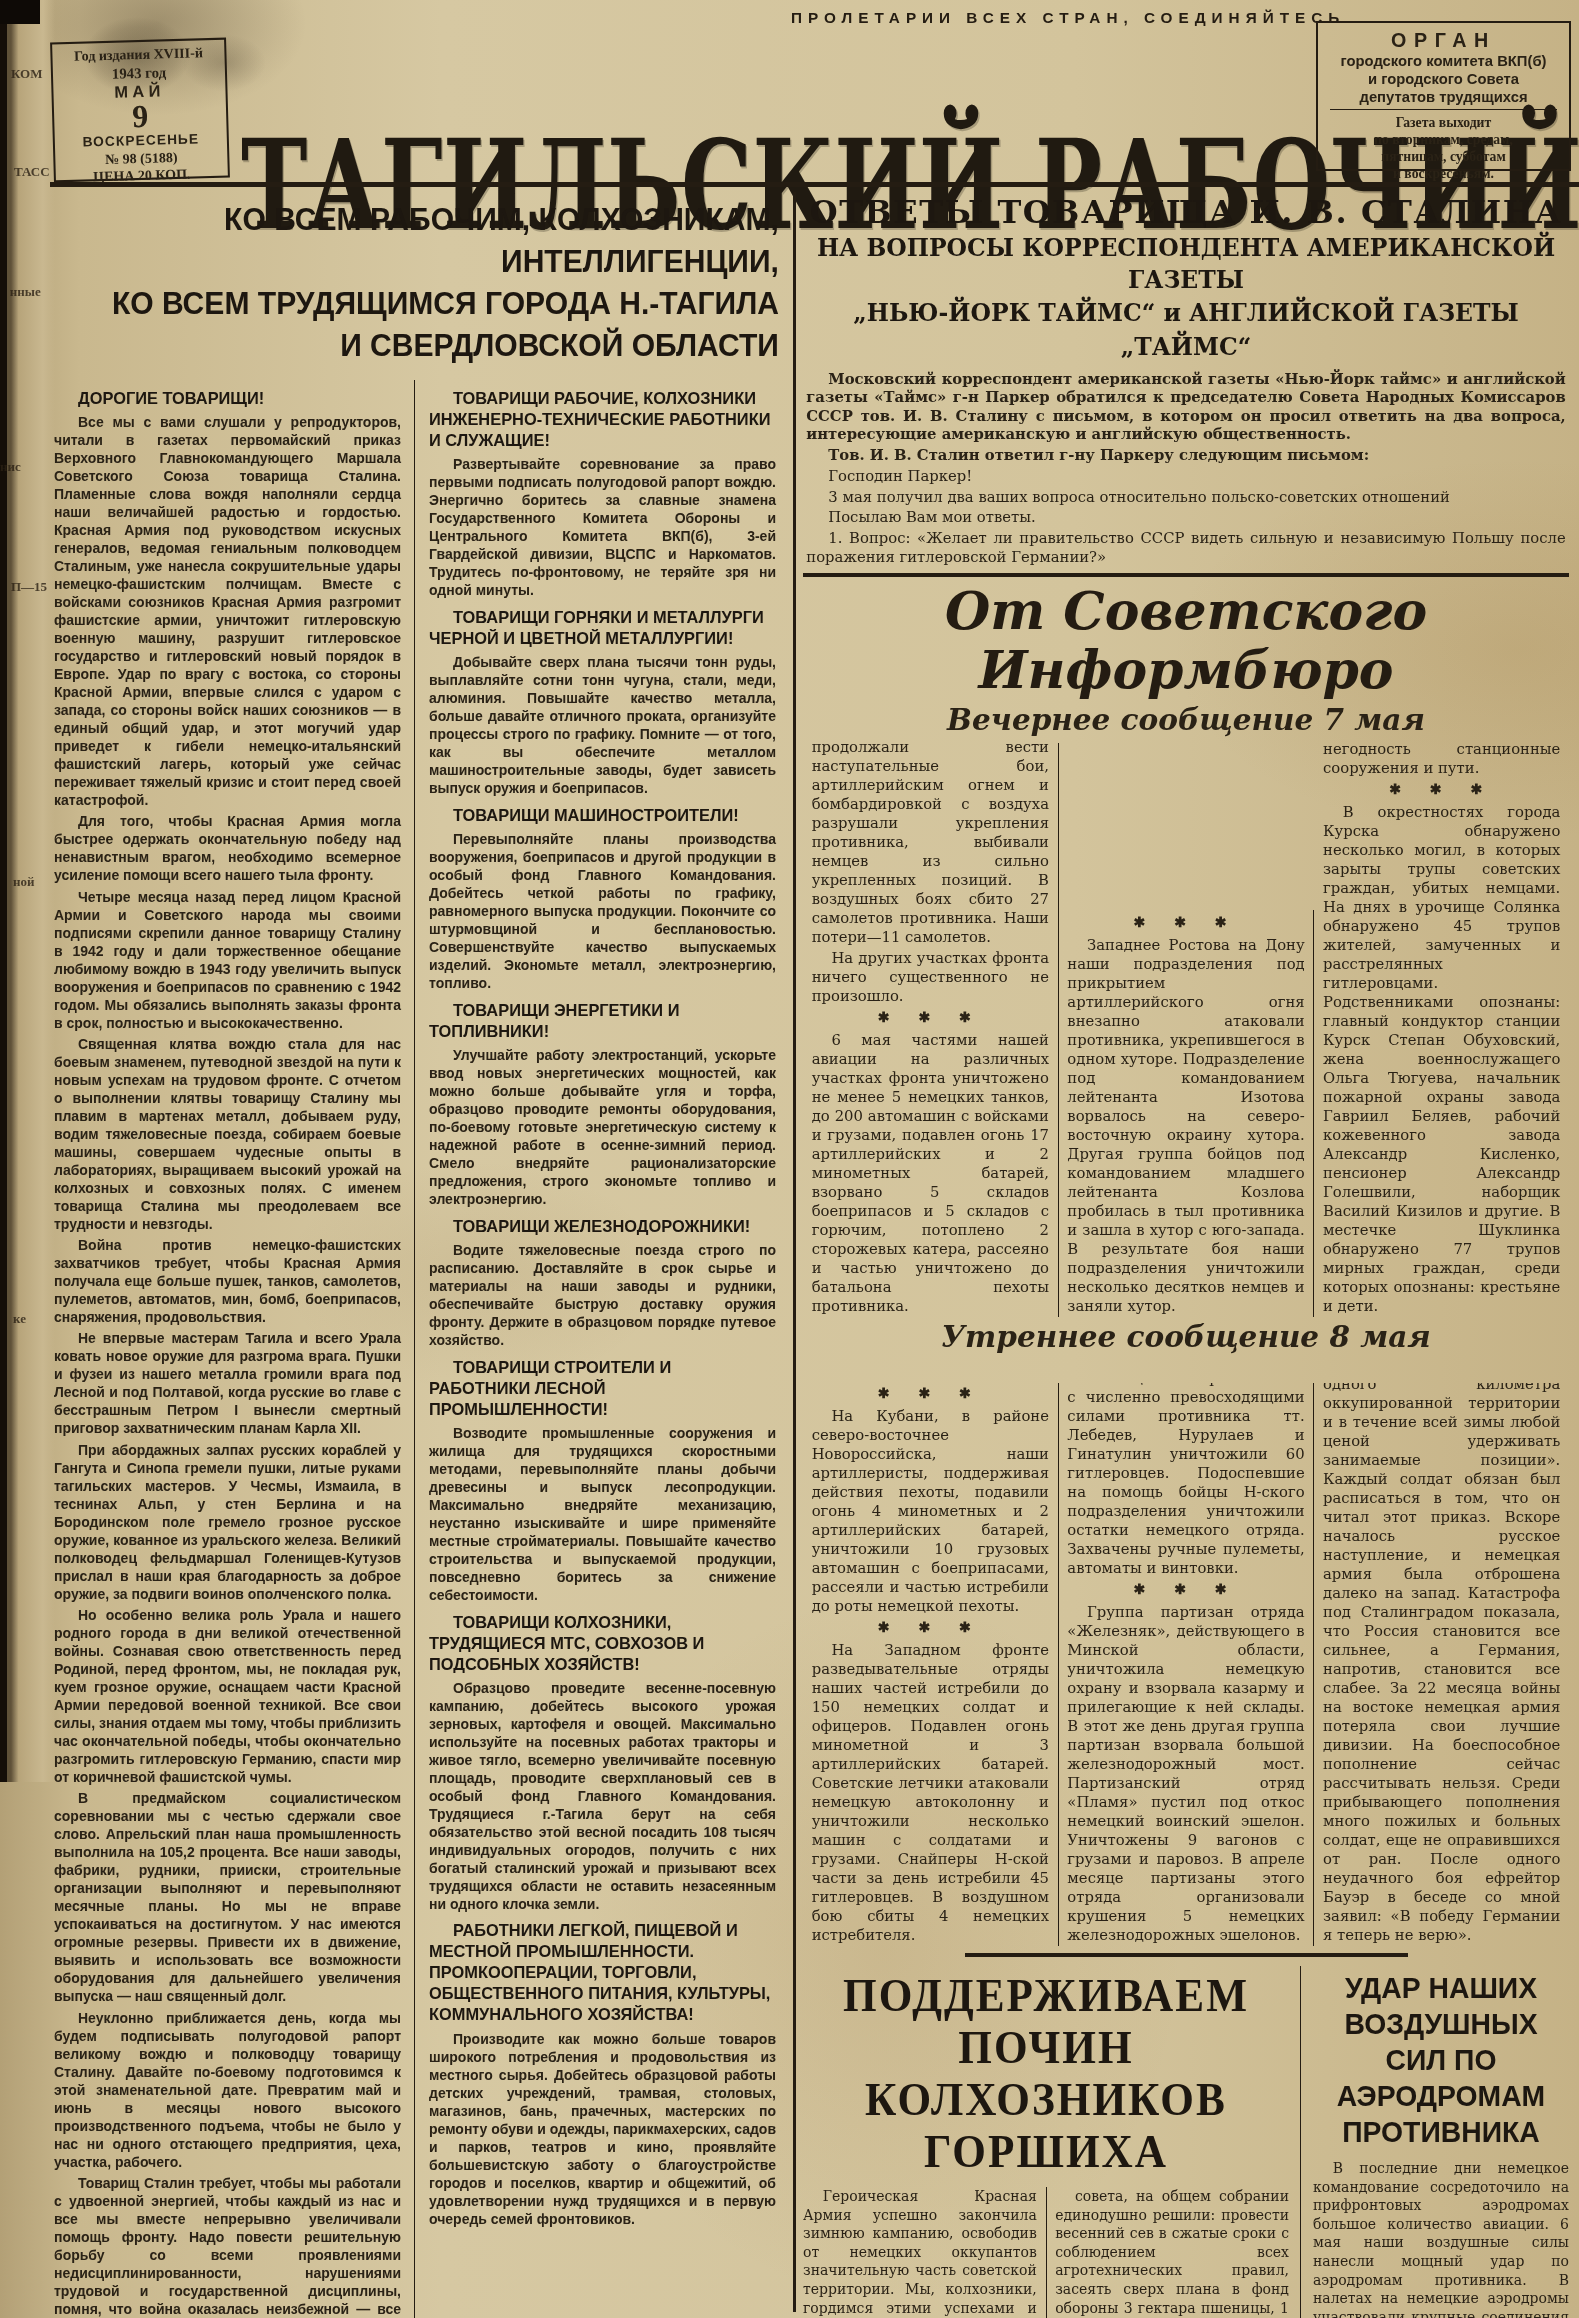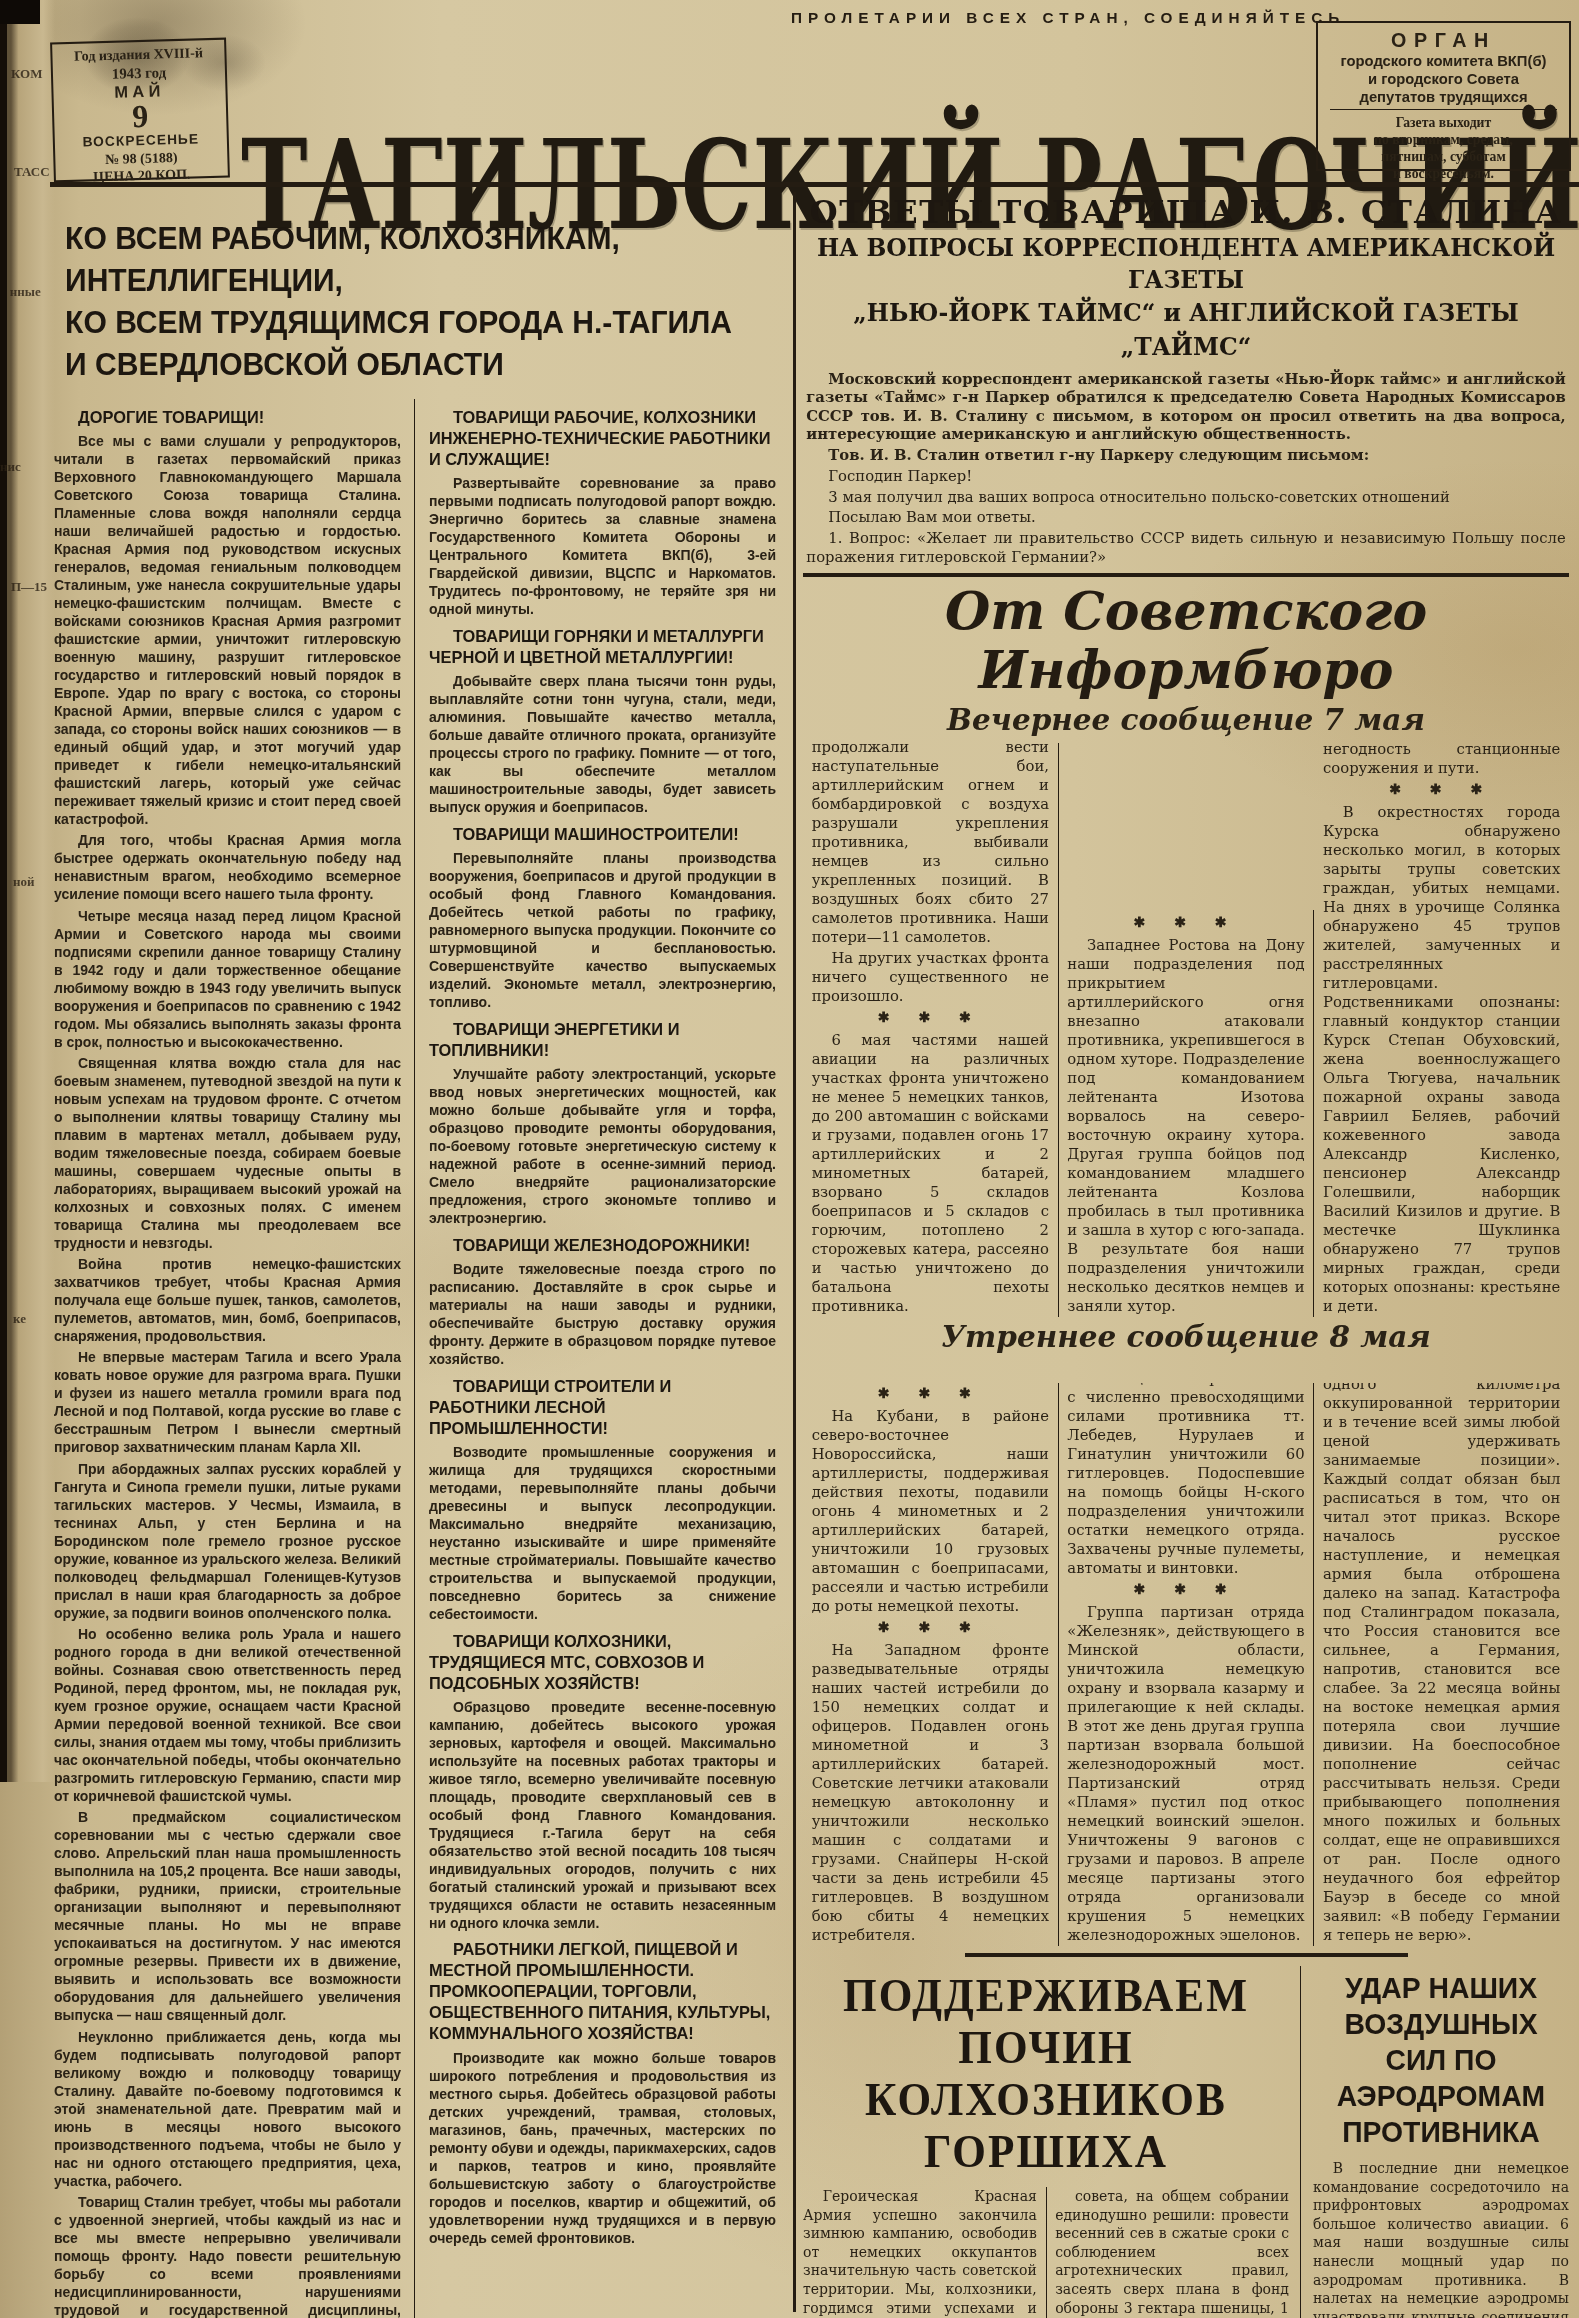--- a/index.html
+++ b/index.html
@@ -43,21 +43,21 @@
     box-sizing:border-box;text-align:center;padding:5.5px 6.6px 0;z-index:5;}
   .organbox .o-t{font:bold 19.7px/23px "Liberation Sans",sans-serif;letter-spacing:7.6px;}
   .organbox .o-l{font:bold 14.8px/18px "Liberation Sans",sans-serif;}
   .organbox .o-div{height:1.6px;background:#241c12;margin:3.3px 5.5px;}
   .organbox .o-g{font:bold 13.7px/17px "Liberation Serif",serif;}
   .hrule-main{position:absolute;left:50px;top:182px;width:1529px;height:4.9px;background:#241c12;z-index:5;}
   .vrule-main{position:absolute;left:793px;top:192px;width:2.7px;height:2120px;background:#241c12;z-index:5;}
 
   
   .appeal{position:absolute;left:54px;top:192px;width:736px;z-index:5;}
-  .appeal-head{text-align:left;margin:26px 0 13px;}
+  .appeal-head{text-align:right;margin:7px 0 13px;}
   .appeal-head div{font:bold 31px/42px "Liberation Sans",sans-serif;color:#1d1710;transform:scaleX(.97);}
   .appeal-cols{display:flex;}
   .ac1{width:347px;padding-right:13px;border-right:1.6px solid #241c12;}
   .ac2{width:347px;padding-left:14px;}
   .appeal .para{font:bold 14px/18px "Liberation Sans",sans-serif;text-align:justify;text-indent:24px;margin:0 0 3.3px;}
   .appeal .subhead{font:bold 16.4px/21px "Liberation Sans",sans-serif;margin:7.6px 0 4.4px;text-indent:24px;color:#1d1710;}
 
   
   .right{position:absolute;left:803px;top:192px;width:766px;z-index:5;}
   .stalin{height:379px;overflow:hidden;padding:0 3.3px;}

